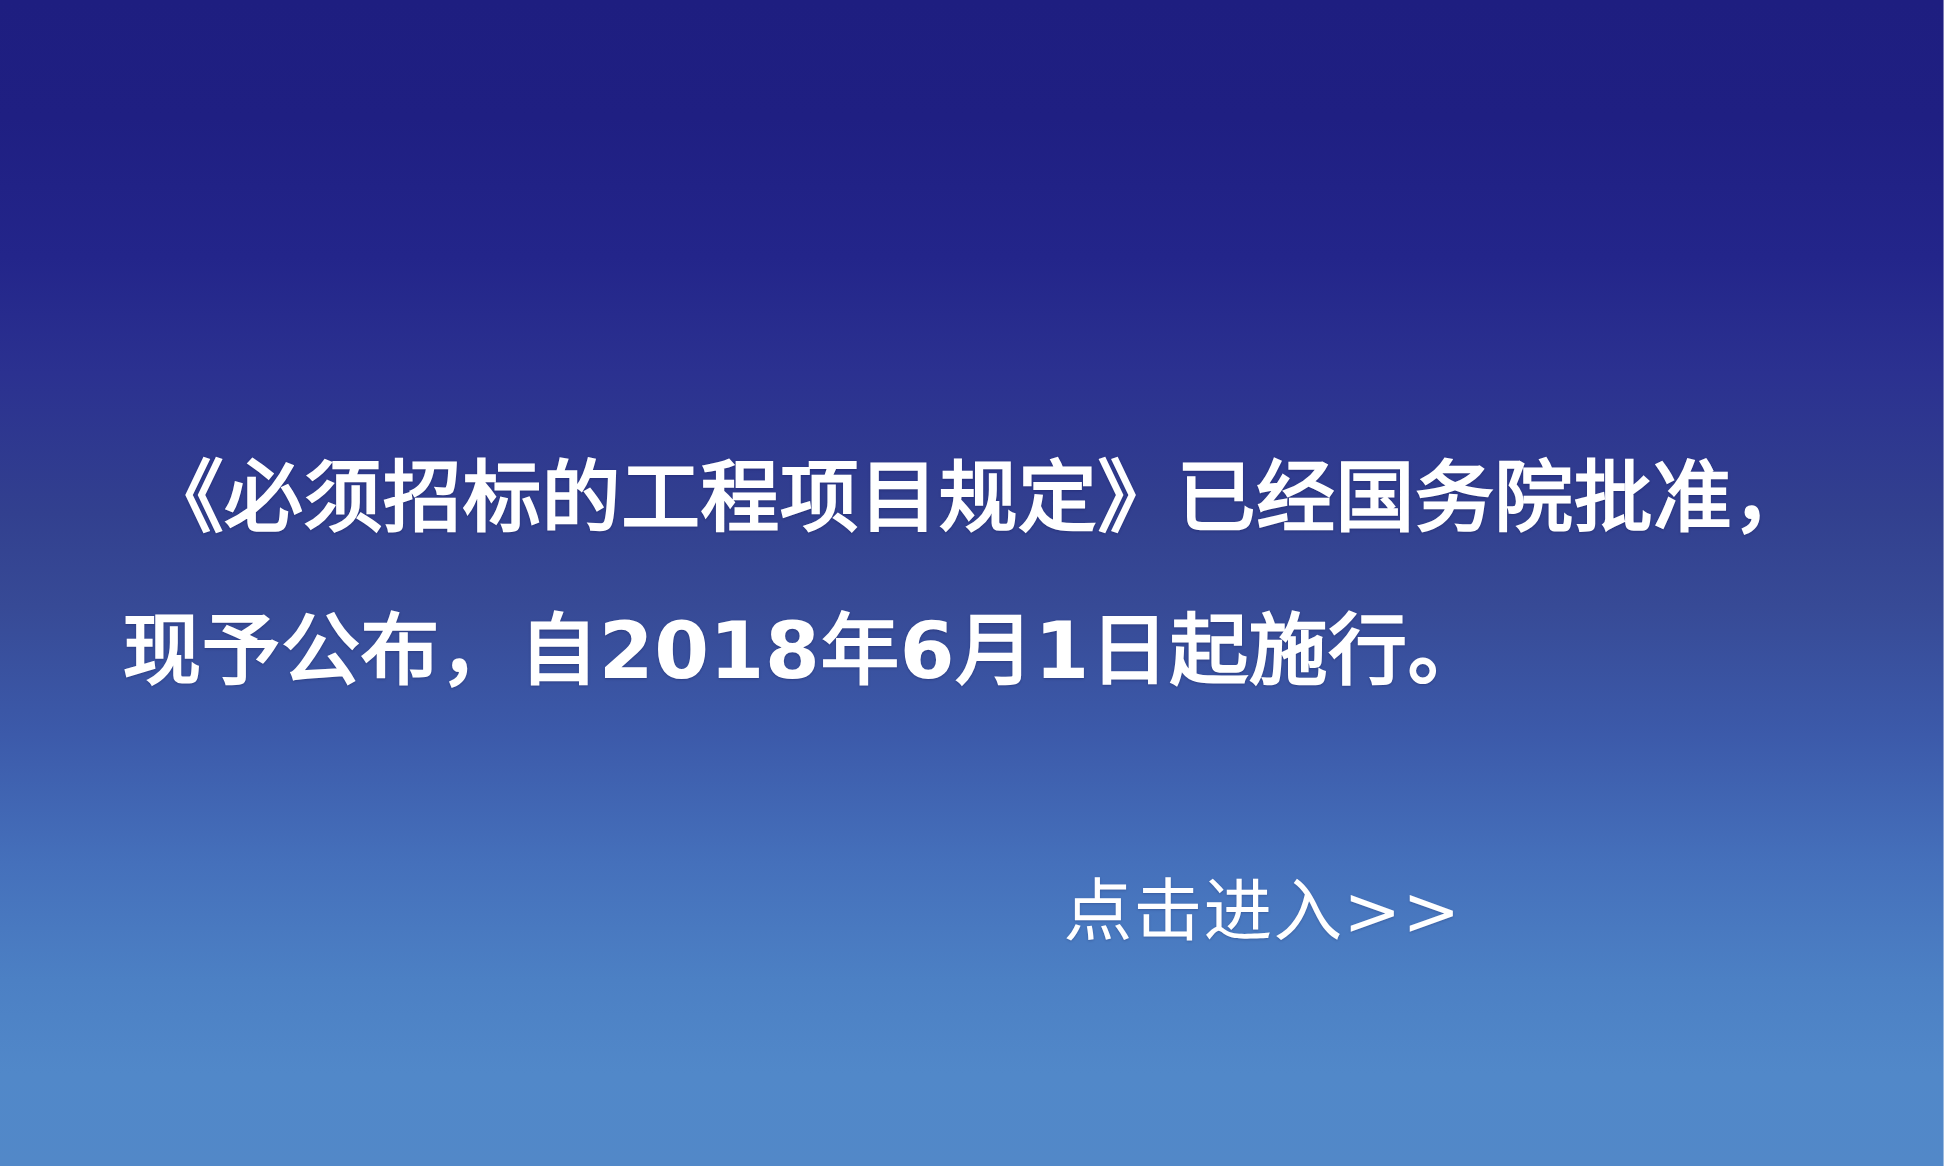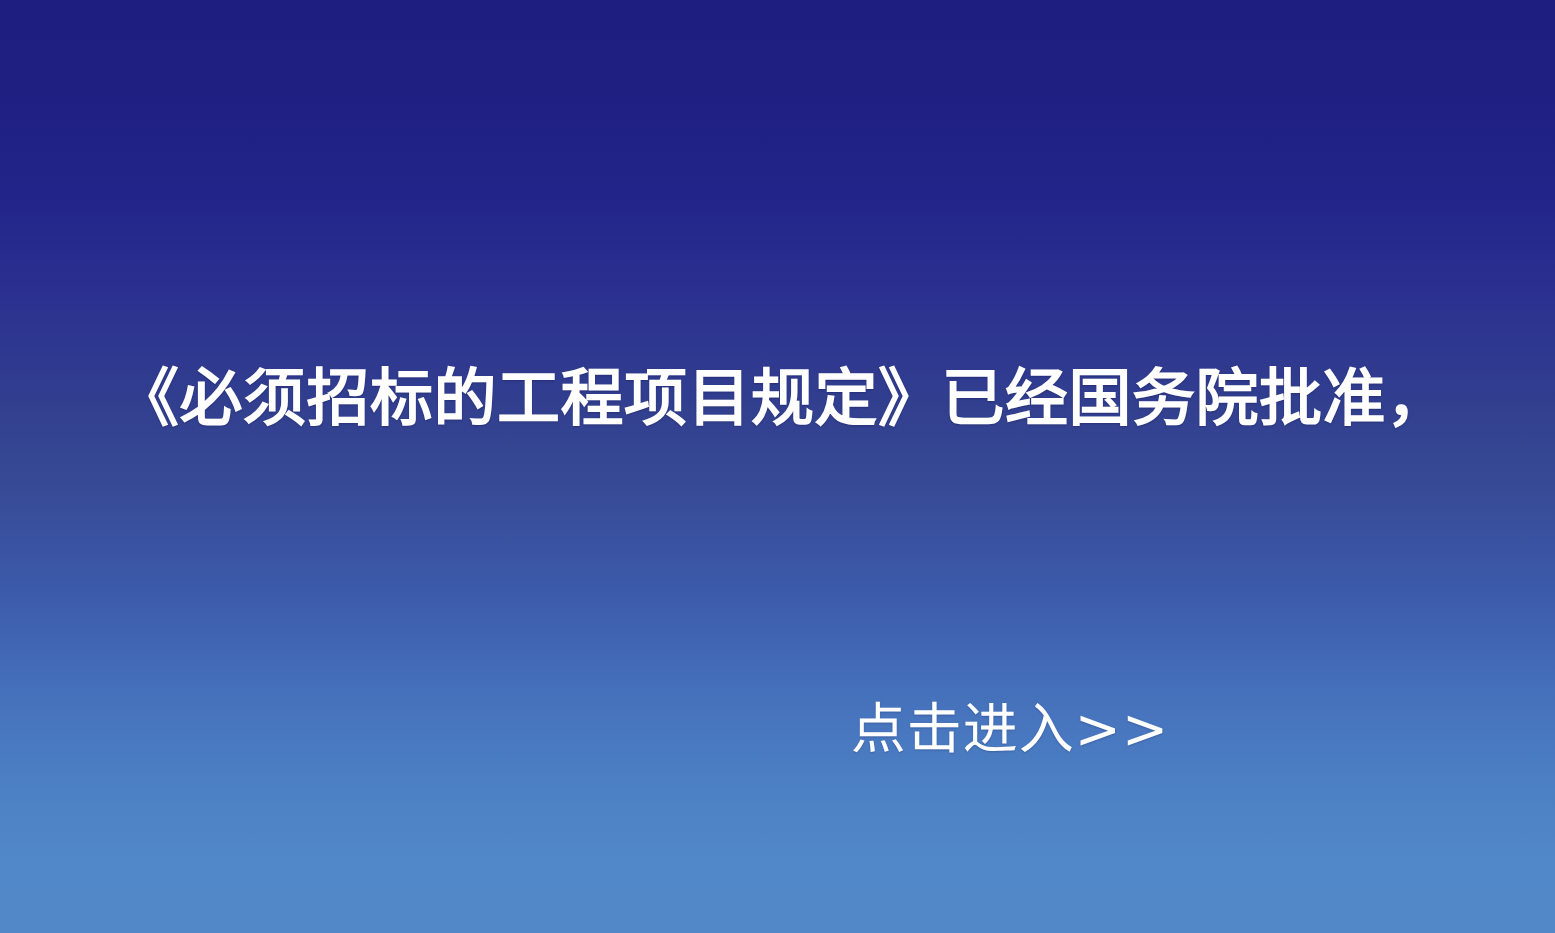--- a/index.html
+++ b/index.html
@@ -84,19 +84,20 @@
     text-shadow: 0 1px 2px rgba(10, 10, 60, 0.22);
   }
 </style>
 </head>
 <body>
 
 <div id="banner">
 
   <div id="headline">
     <div class="headline-line line-1">《必须招标的工程项目规定》已经国务院批准，</div>
+    <div class="headline-line line-2">现予公布，自2018年6月1日起施行。</div>
   </div>
 
   <div id="cta-row">
     <a id="cta-link" href="#">点击进入&gt;&gt;</a>
   </div>
 
 </div>
 
 </body></html>

